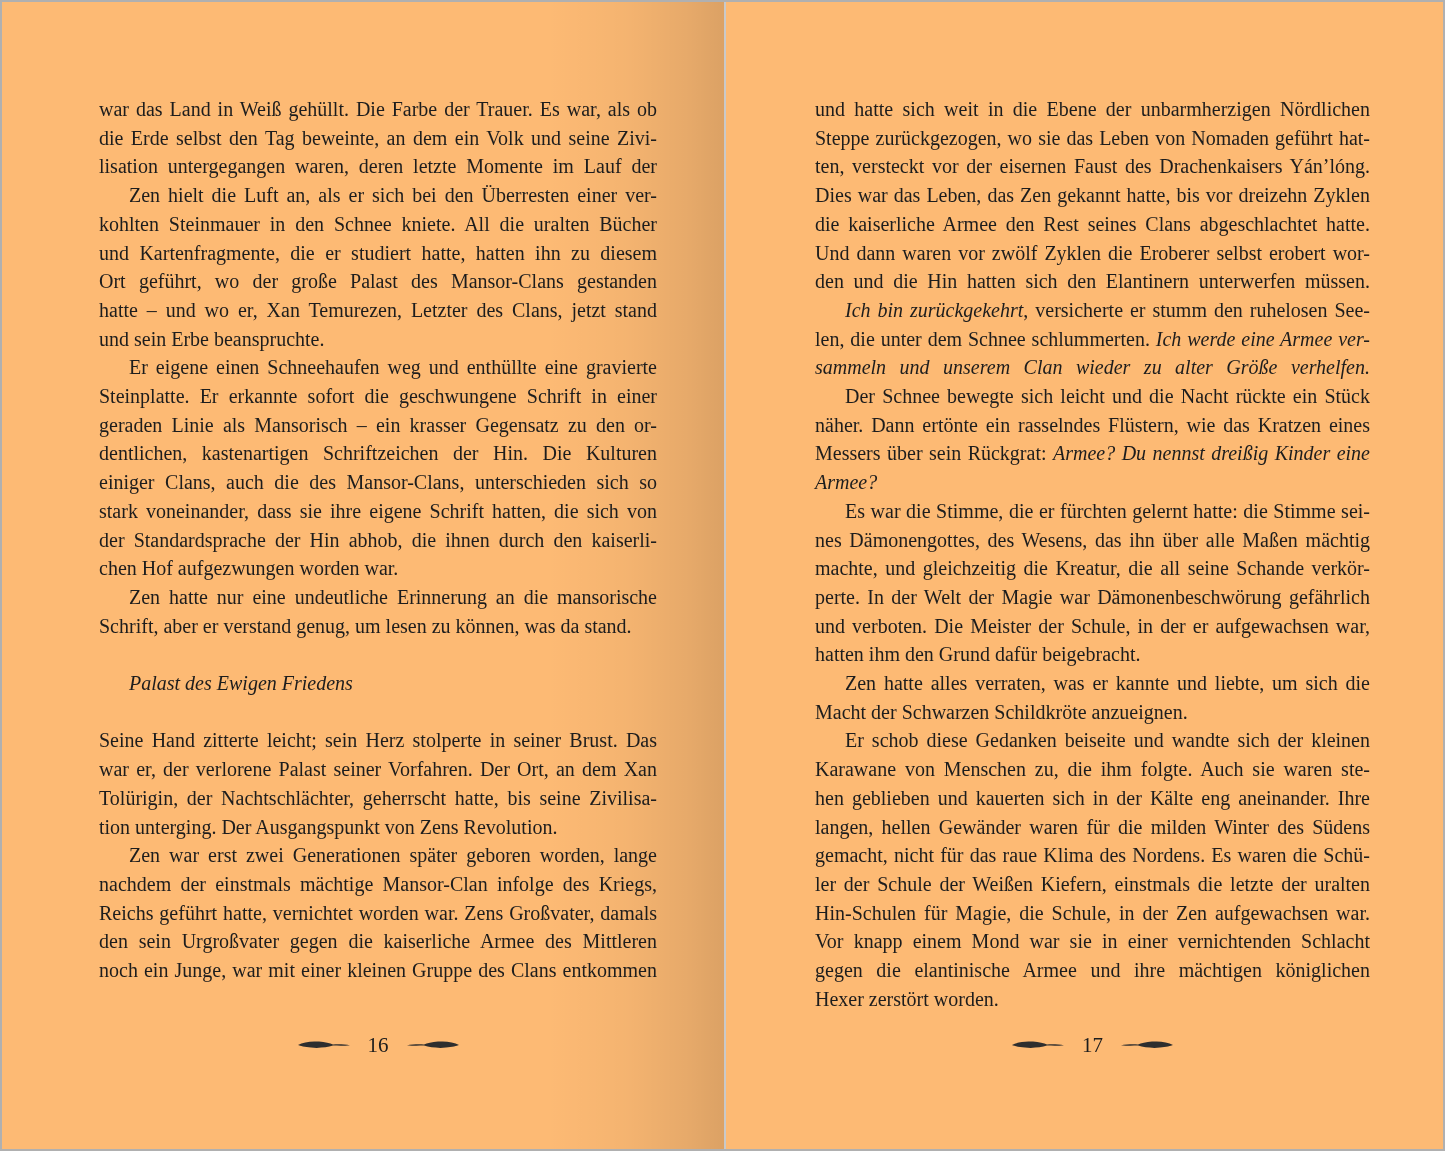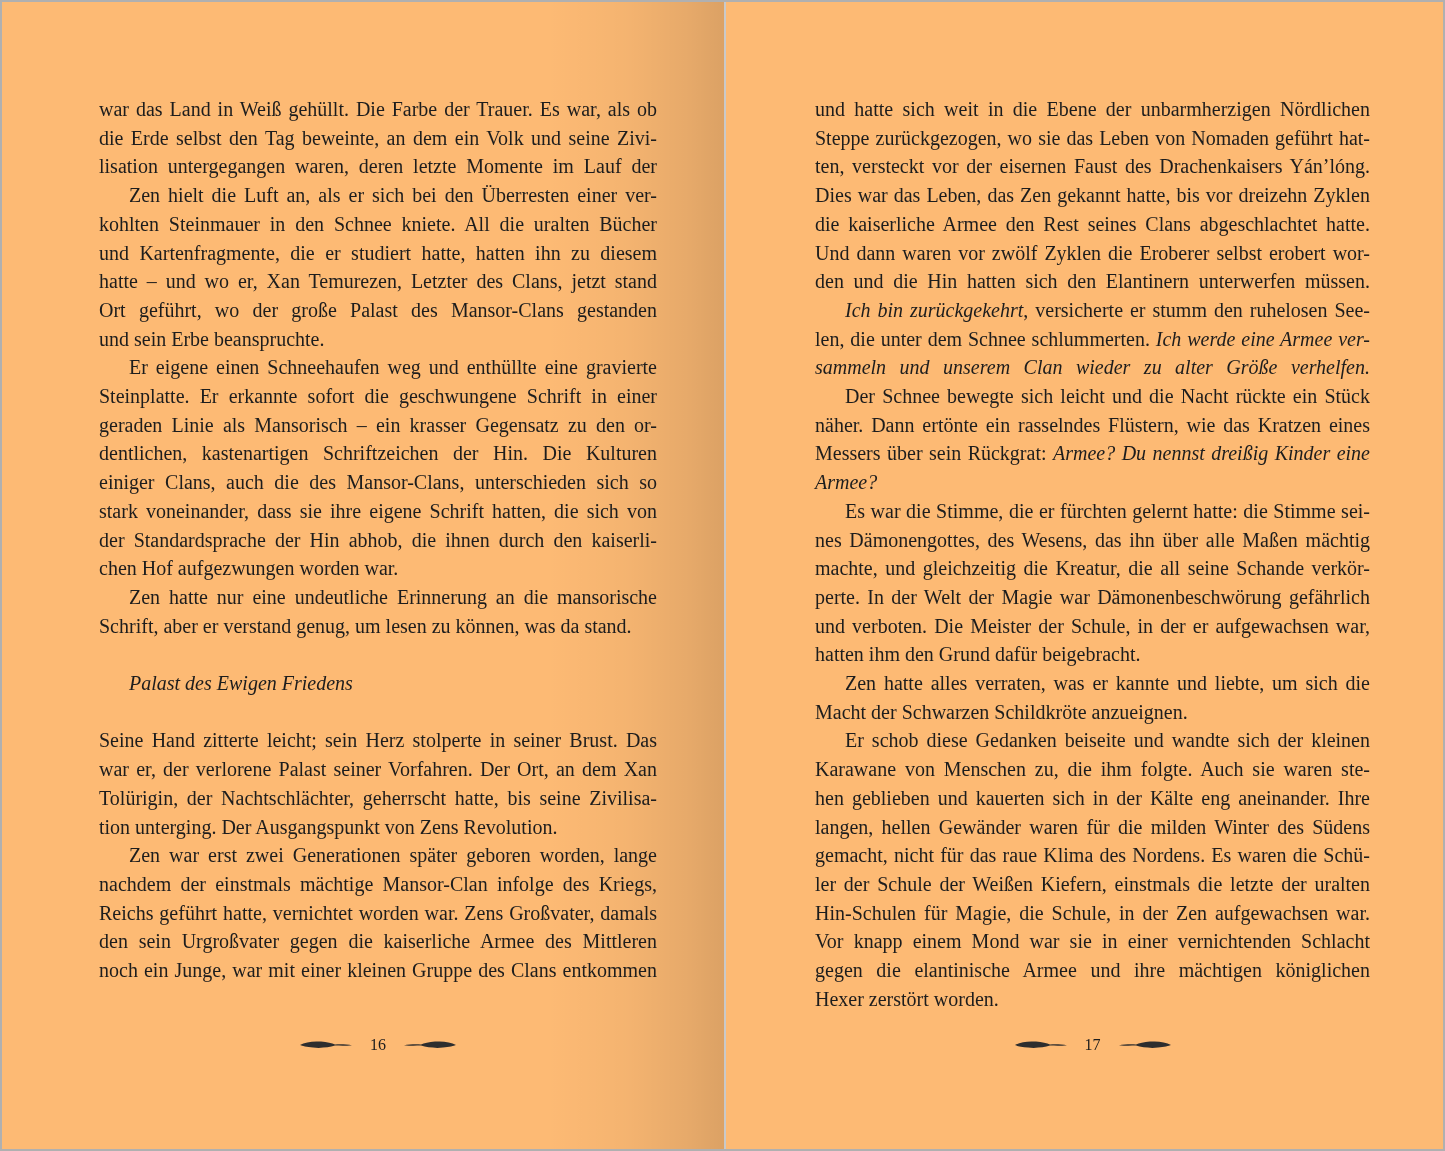--- a/index.html
+++ b/index.html
@@ -34,21 +34,21 @@
   .line{
     text-align:justify;
     text-align-last:justify;
     white-space:normal;
   }
   .line.endline{text-align-last:left;}
   .line i{font-style:italic;}
   .folio{
     position:absolute;top:1028px;height:30px;
     display:flex;align-items:center;justify-content:center;gap:17px;
-    font-size:16px;color:#1d1d1d;
+    font-size:21px;color:#1d1d1d;
   }
   .folio.left{left:97px;width:558px;}
   .folio.right{left:813px;width:555px;}
   .flourish{display:block;}
   .flourish.mirror{transform:scaleX(-1);}
 </style>
 </head>
 <body>
 
 <div class="book">
@@ -58,22 +58,22 @@
   <div class="textblock left">
       <div class="para">
         <div class="line"><span>war das Land in Weiß gehüllt. Die Farbe der Trauer. Es war, als ob</span></div>
         <div class="line"><span>die Erde selbst den Tag beweinte, an dem ein Volk und seine Zivi-</span></div>
         <div class="line"><span>lisation untergegangen waren, deren letzte Momente im Lauf der</span></div>
       </div>
       <div class="para indent">
         <div class="line"><span>Zen hielt die Luft an, als er sich bei den Überresten einer ver-</span></div>
         <div class="line"><span>kohlten Steinmauer in den Schnee kniete. All die uralten Bücher</span></div>
         <div class="line"><span>und Kartenfragmente, die er studiert hatte, hatten ihn zu diesem</span></div>
+        <div class="line"><span>Ort geführt, wo der große Palast des Mansor-Clans gestanden</span></div>
         <div class="line"><span>hatte – und wo er, Xan Temurezen, Letzter des Clans, jetzt stand</span></div>
-        <div class="line"><span>Ort geführt, wo der große Palast des Mansor-Clans gestanden</span></div>
         <div class="line endline"><span>und sein Erbe beanspruchte.</span></div>
       </div>
       <div class="para indent">
         <div class="line"><span>Er eigene einen Schneehaufen weg und enthüllte eine gravierte</span></div>
         <div class="line"><span>Steinplatte. Er erkannte sofort die geschwungene Schrift in einer</span></div>
         <div class="line"><span>geraden Linie als Mansorisch – ein krasser Gegensatz zu den or-</span></div>
         <div class="line"><span>dentlichen, kastenartigen Schriftzeichen der Hin. Die Kulturen</span></div>
         <div class="line"><span>einiger Clans, auch die des Mansor-Clans, unterschieden sich so</span></div>
         <div class="line"><span>stark voneinander, dass sie ihre eigene Schrift hatten, die sich von</span></div>
         <div class="line"><span>der Standardsprache der Hin abhob, die ihnen durch den kaiserli-</span></div>

